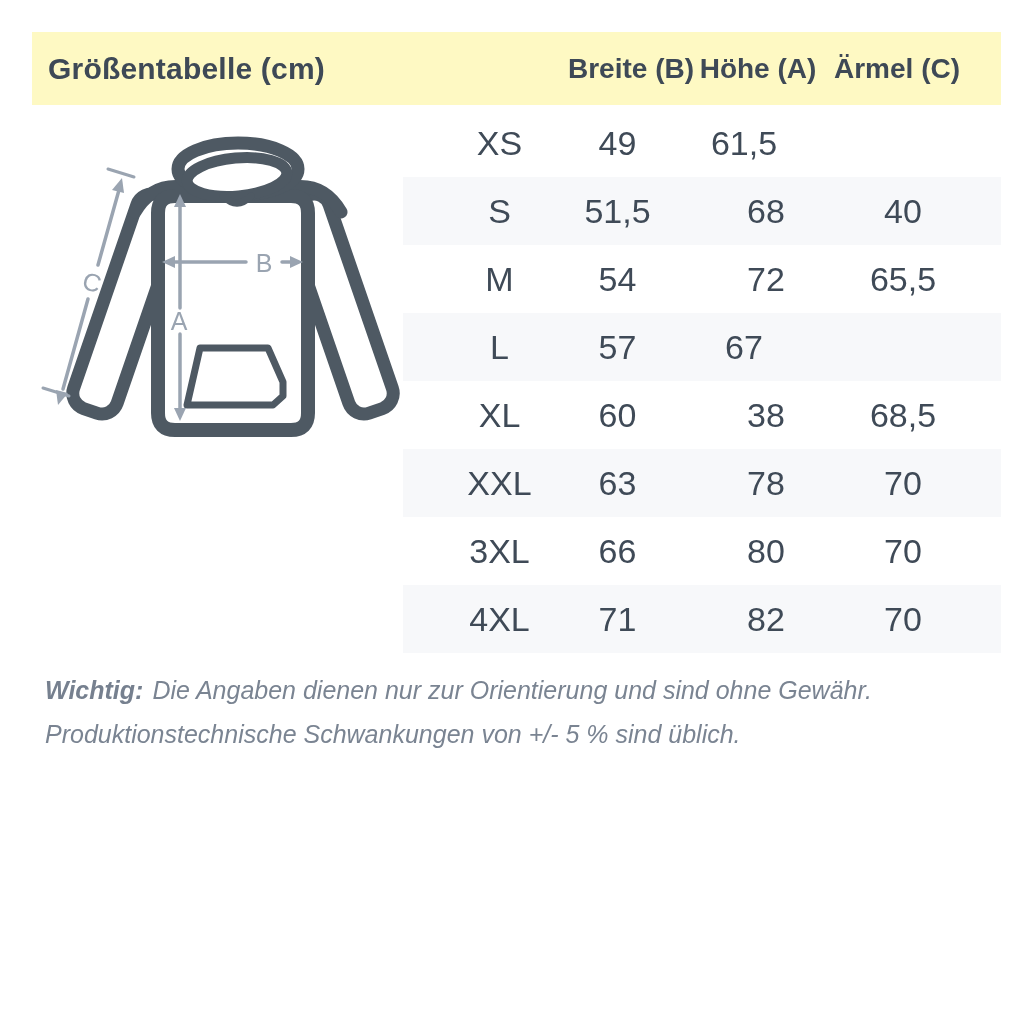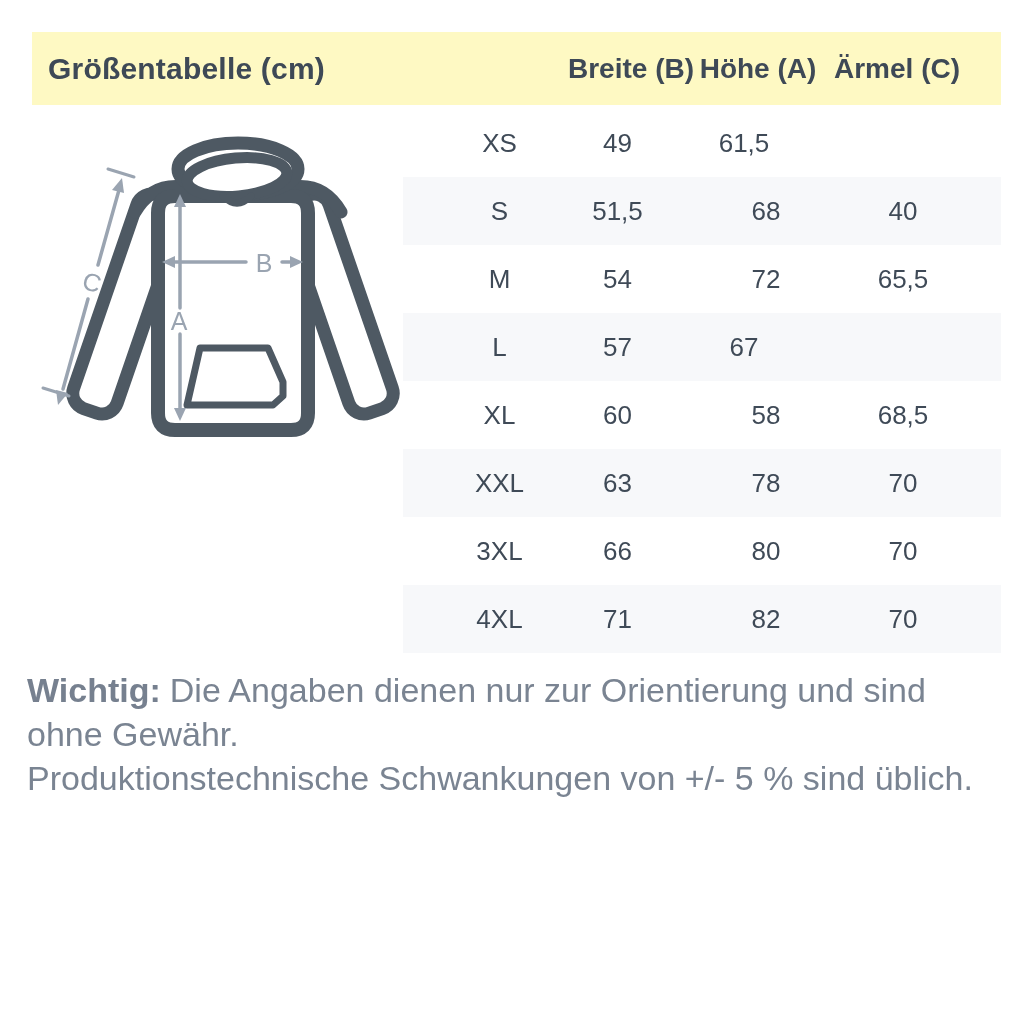--- a/index.html
+++ b/index.html
@@ -23,31 +23,31 @@
     text-align:center;font-size:28px;font-weight:bold;color:#3E4956;white-space:nowrap;
   }
   .hcell.h-breite{padding-right:36px;}
   .hcell.h-aermel{padding-right:40px;}
   
   .size-table{position:absolute;left:403px;top:109px;width:598px;}
   .row{
     display:grid;grid-template-columns:165px 115px 150px 168px;height:68px;align-items:center;
   }
   .row:nth-child(even){background:#F7F8FA;}
-  .cell{text-align:center;font-size:26px;color:#3F4A57;}
+  .cell{text-align:center;font-size:34px;color:#3F4A57;}
   .cell.c-size{padding-left:28px;}
   .cell.c-breite{padding-right:16px;}
   .cell.c-hoehe{padding-left:16px;}
   .cell.c-aermel{padding-right:28px;}
   
   .diagram{position:absolute;left:40px;top:120px;width:380px;height:330px;}
   
   .note{
-    position:absolute;left:27px;top:668px;width:950px;
-    font-size:34px;line-height:44px;color:#7A8492;
+    position:absolute;left:45px;top:668px;width:950px;
+    font-size:25px;line-height:44px;color:#7A8492;font-style:italic;
   }
   .note .bold{font-weight:bold;margin-right:9px;color:#76808F;}
 </style>
 </head>
 <body>
 
 <div class="canvas">
 
   <div class="header-band">
     <div class="table-title">Größentabelle (cm)</div>
@@ -77,21 +77,21 @@
       <div class="cell c-aermel">65,5</div>
     </div>
     <div class="row">
       <div class="cell c-size">L</div>
       <div class="cell c-breite">57</div>
       <div class="cell c-aermel">67</div>
     </div>
     <div class="row">
       <div class="cell c-size">XL</div>
       <div class="cell c-breite">60</div>
-      <div class="cell c-hoehe">58</div>
+      <div class="cell c-hoehe">38</div>
       <div class="cell c-aermel">68,5</div>
     </div>
     <div class="row">
       <div class="cell c-size">XXL</div>
       <div class="cell c-breite">63</div>
       <div class="cell c-hoehe">78</div>
       <div class="cell c-aermel">70</div>
     </div>
     <div class="row">
       <div class="cell c-size">3XL</div>

